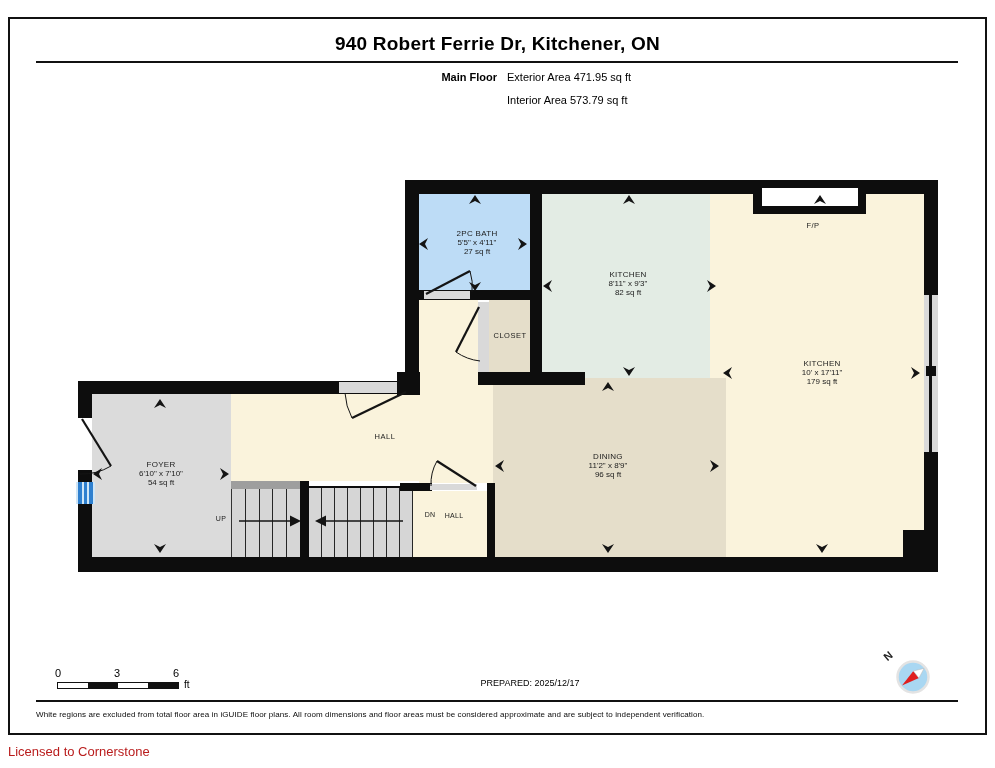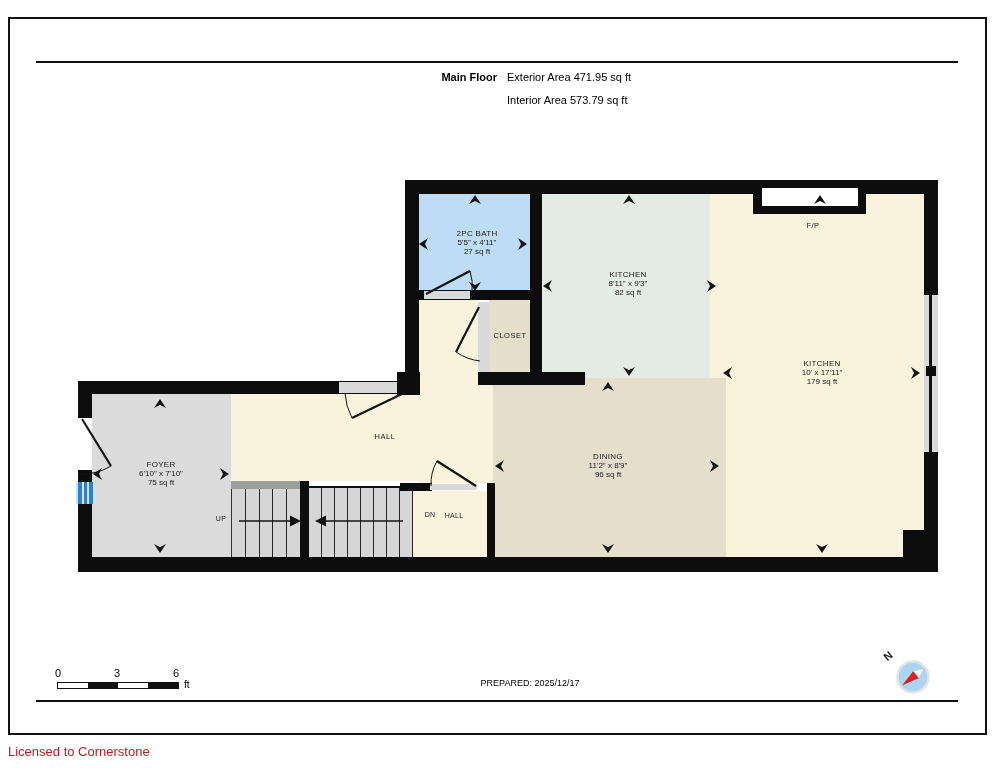--- a/index.html
+++ b/index.html
@@ -34,20 +34,21 @@
   .win-blue{position:absolute;left:76px;top:482px;width:19px;height:22px;display:flex;gap:2px;
             background:#cfe6f7;padding:0 2px}
   .win-blue div{flex:1;background:var(--c-window_blue,#2f80cf)}
 </style>
 </head>
 <body>
 
 <div class="page">
 
   <div class="frame"></div>
+  <div class="title">940 Robert Ferrie Dr, Kitchener, ON</div>
   <div class="rule" style="left:36px;top:61px;width:922px"></div>
   <div class="subline bold" style="left:380px;top:71px;width:117px;text-align:right">Main Floor</div>
   <div class="subline" style="left:507px;top:71px">Exterior Area 471.95 sq ft</div>
   <div class="subline" style="left:507px;top:94px">Interior Area 573.79 sq ft</div>
 
   <div class="abs" style="left:0;top:0;width:995px;height:768px">
 
     <div class="room" style="left:419px;top:194px;width:111px;height:96px;background:var(--c-bath)"></div>
     <div class="room" style="left:542px;top:194px;width:168px;height:184px;background:var(--c-kitchen)"></div>
     <div class="room" style="left:710px;top:194px;width:214px;height:184px;background:var(--c-living)"></div>
@@ -166,21 +167,21 @@
       <div>179 sq ft</div>
     </div>
     <div class="rlabel" style="left:608px;top:453px">
       <div class="rname">DINING</div>
       <div>11'2" x 8'9"</div>
       <div>96 sq ft</div>
     </div>
     <div class="rlabel" style="left:161px;top:461px">
       <div class="rname">FOYER</div>
       <div>6'10" x 7'10"</div>
-      <div>75 sq ft</div>
+      <div>54 sq ft</div>
     </div>
     <div class="rlabel small" style="left:510px;top:332px">CLOSET</div>
     <div class="rlabel small" style="left:385px;top:433px">HALL</div>
     <div class="rlabel small" style="left:813px;top:222px">F/P</div>
     <div class="rlabel tiny" style="left:221px;top:515px">UP</div>
     <div class="rlabel tiny" style="left:430px;top:511px">DN</div>
     <div class="rlabel tiny" style="left:454px;top:512px">HALL</div>
   </div>
 
   <div class="scale-tick" style="left:58px;top:667px">0</div>
@@ -194,14 +195,15 @@
   <div class="north">N</div>
   <svg class="abs" style="left:895px;top:659px" width="36" height="36" viewBox="0 0 36 36">
     <circle cx="18" cy="18" r="15.5" fill="var(--c-compass_blue,#a9d7f2)" stroke="#e3e3e3" stroke-width="2.5"></circle>
     <g transform="rotate(-38 18 18)">
       <polygon points="4,18 22,13.5 22,22.5" fill="var(--c-compass_red,#e01f1f)"></polygon>
       <polygon points="32,18 22,13.5 22,22.5" fill="#ffffff" stroke="#bbbbbb" stroke-width="0.5"></polygon>
     </g>
   </svg>
 
   <div class="rule" style="left:36px;top:700px;width:922px"></div>
+  <div class="disclaimer">White regions are excluded from total floor area in iGUIDE floor plans. All room dimensions and floor areas must be considered approximate and are subject to independent verification.</div>
   <div class="licensed">Licensed to Cornerstone</div>
 </div>
 
 </body></html>

